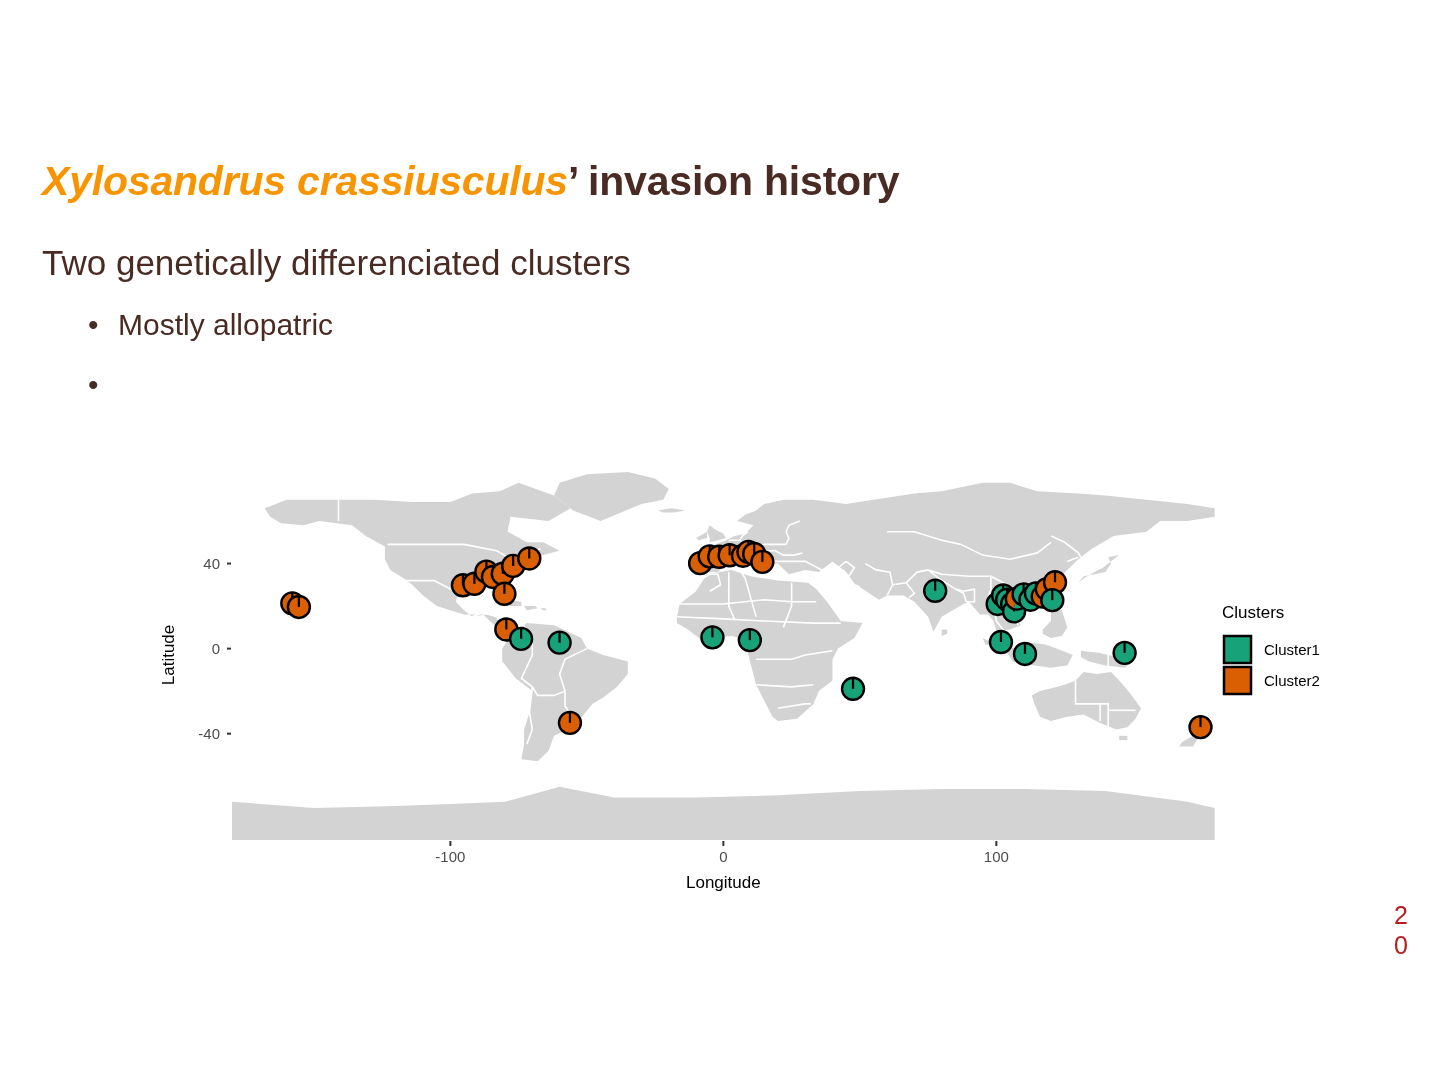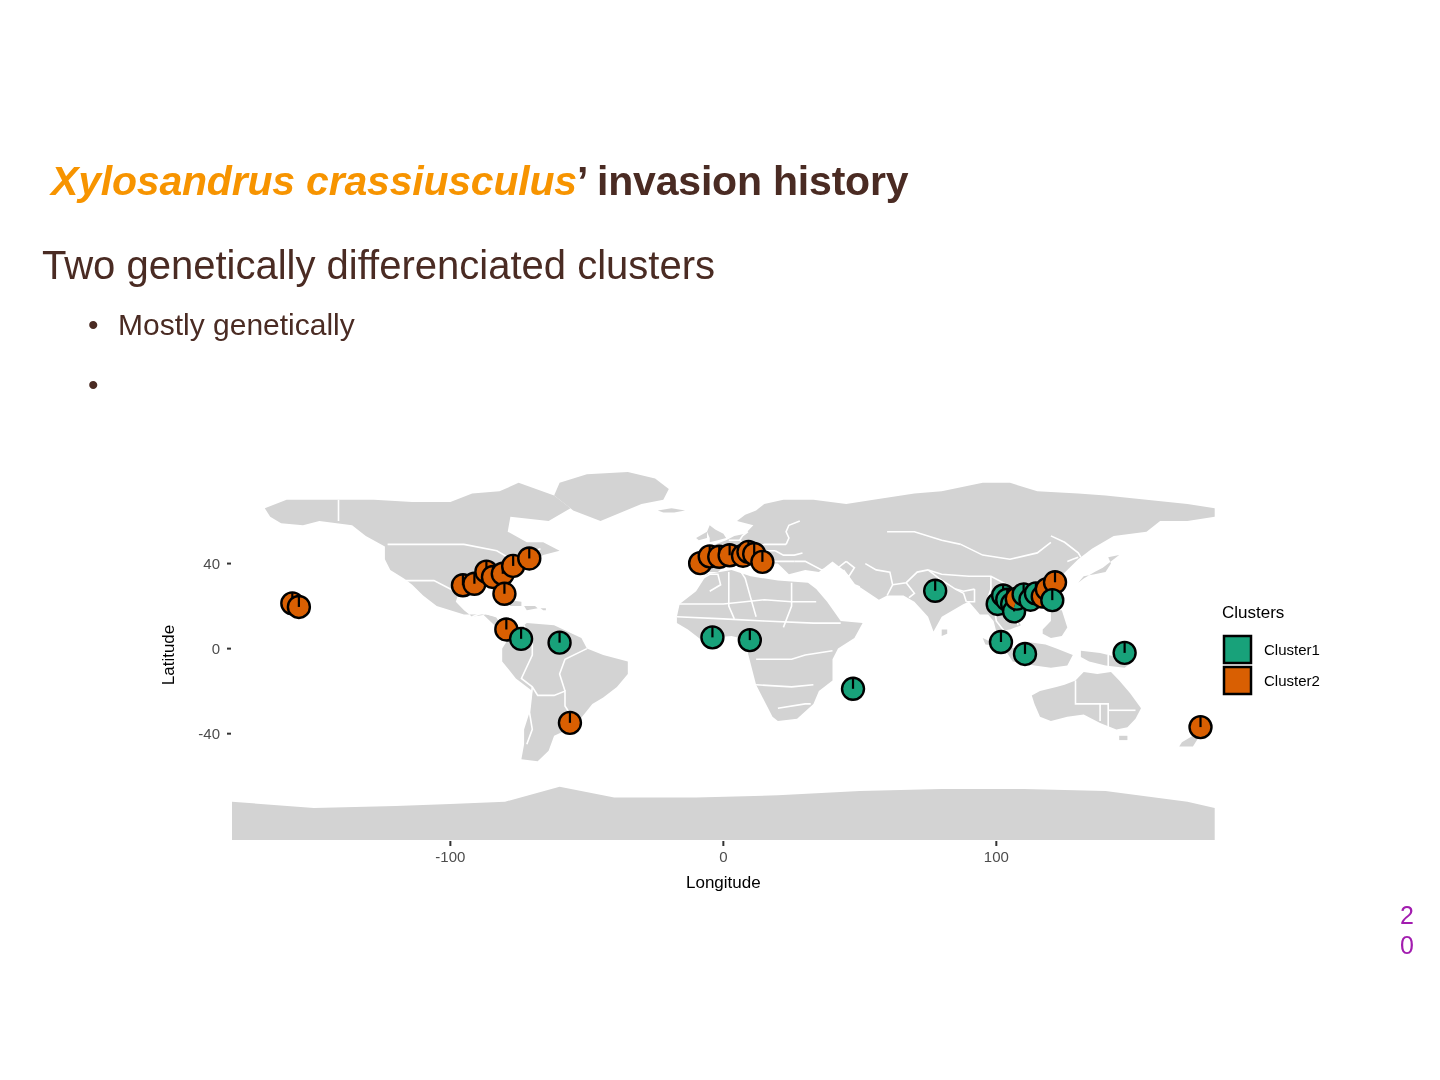--- a/index.html
+++ b/index.html
@@ -18,32 +18,31 @@
   
   .slide-title {
     position: absolute;
     left: 42px;
     top: 158px;
     font-size: 41px;
     font-weight: bold;
     color: #4a2b23;
     letter-spacing: -0.2px;
     white-space: nowrap;
-    margin-left: 9px;
   }
   .slide-title .sp-name {
     font-style: italic;
     color: #f79400;
   }
 
   .subtitle {
     position: absolute;
     left: 42px;
     top: 243px;
-    font-size: 40px;
+    font-size: 35px;
     color: #4a2b23;
     white-space: nowrap;
   }
 
   .bullets {
     position: absolute;
     left: 88px;
     top: 305px;
     width: 900px;
   }
@@ -80,40 +79,40 @@
   .axis-title { font-size: 17px; fill: #000000; }
   .legend-title { font-size: 17px; fill: #000000; }
   .legend-lbl { font-size: 15px; fill: #000000; }
 
   
   .page-number {
     position: absolute;
     right: 20px;
     top: 900px;
     width: 26px;
-    text-align: center;
+    text-align: left;
     font-size: 25px;
     line-height: 30px;
-    color: #a21caf;
+    color: #b91c1c;
     word-break: break-all;
   }
 </style>
 </head>
 <body>
 
 <div class="slide-title">
   <span class="sp-name">Xylosandrus crassiusculus</span><span>’ invasion history</span>
 </div>
 
 <div class="subtitle">Two genetically differenciated clusters</div>
 
 <div class="bullets">
   <div class="bullet-row">
     <span class="bullet-dot">•</span>
-    <span class="bullet-text">Mostly genetically</span>
+    <span class="bullet-text">Mostly allopatric</span>
   </div>
   <div class="bullet-row">
     <span class="bullet-dot">•</span>
   </div>
 </div>
 
 <div id="figure">
   <svg id="chart-svg" width="1310" height="440" viewBox="0 0 1310 440">
     <defs>
         <clipPath id="panelclip">

